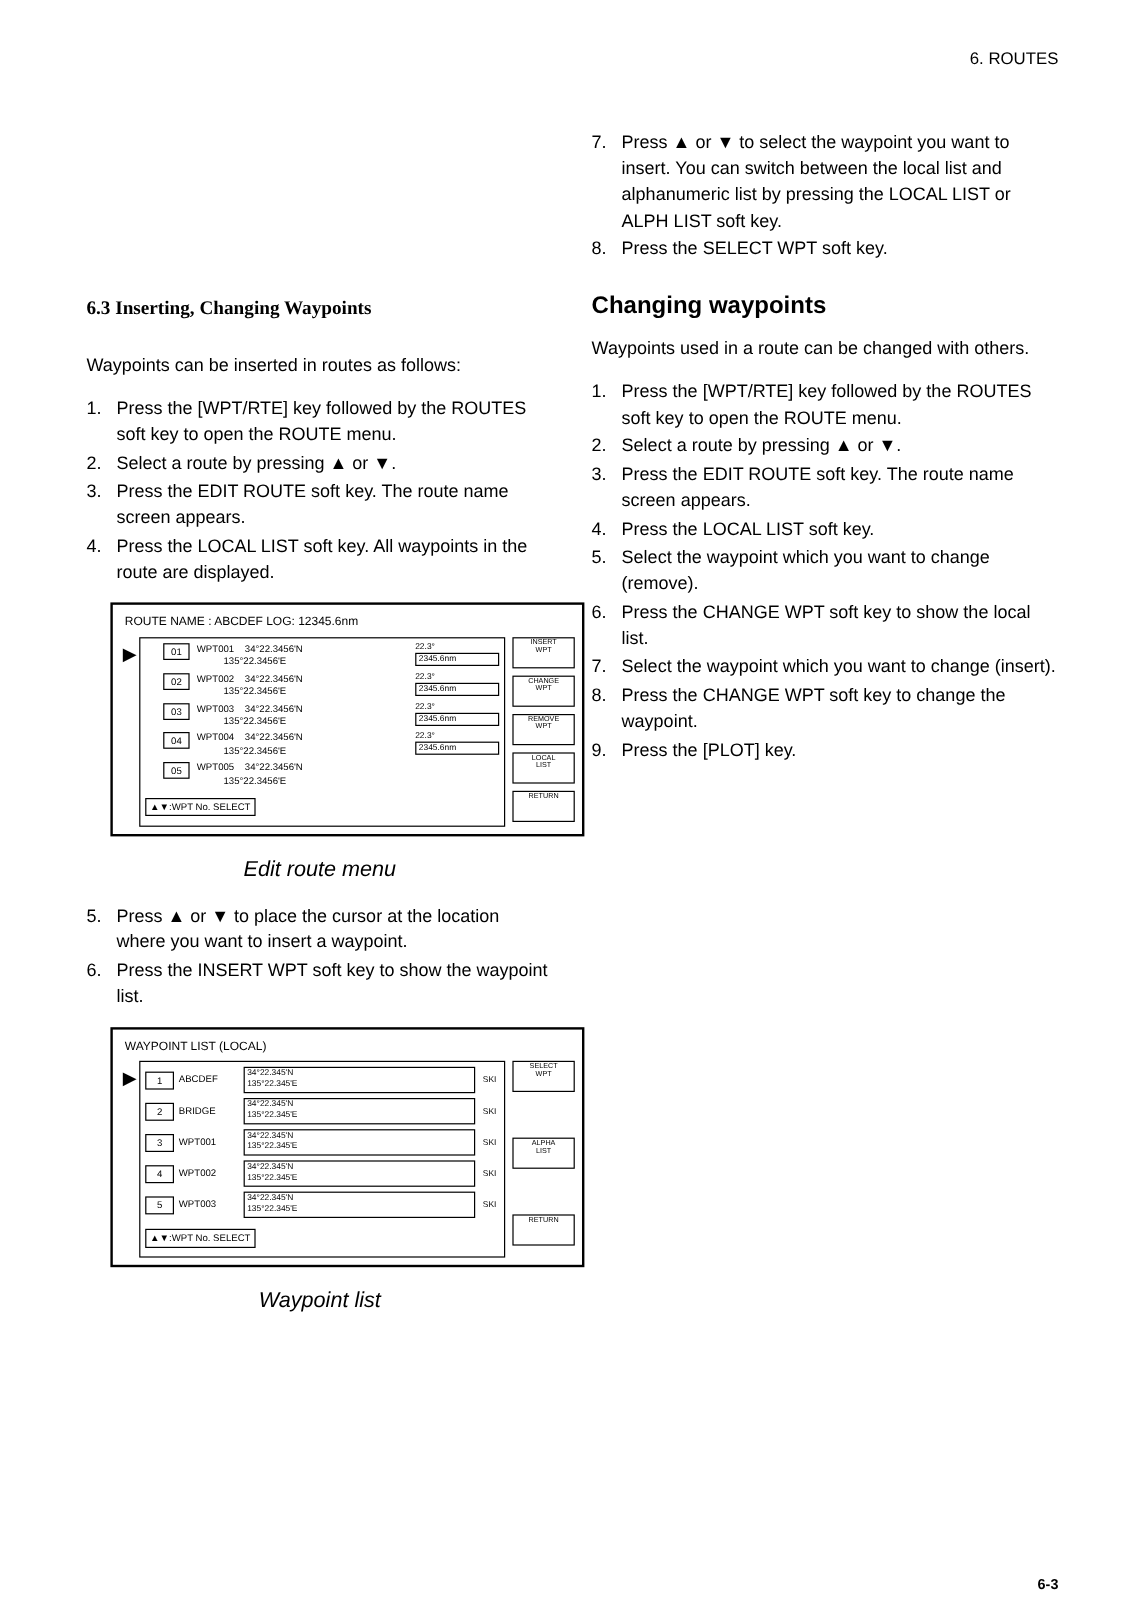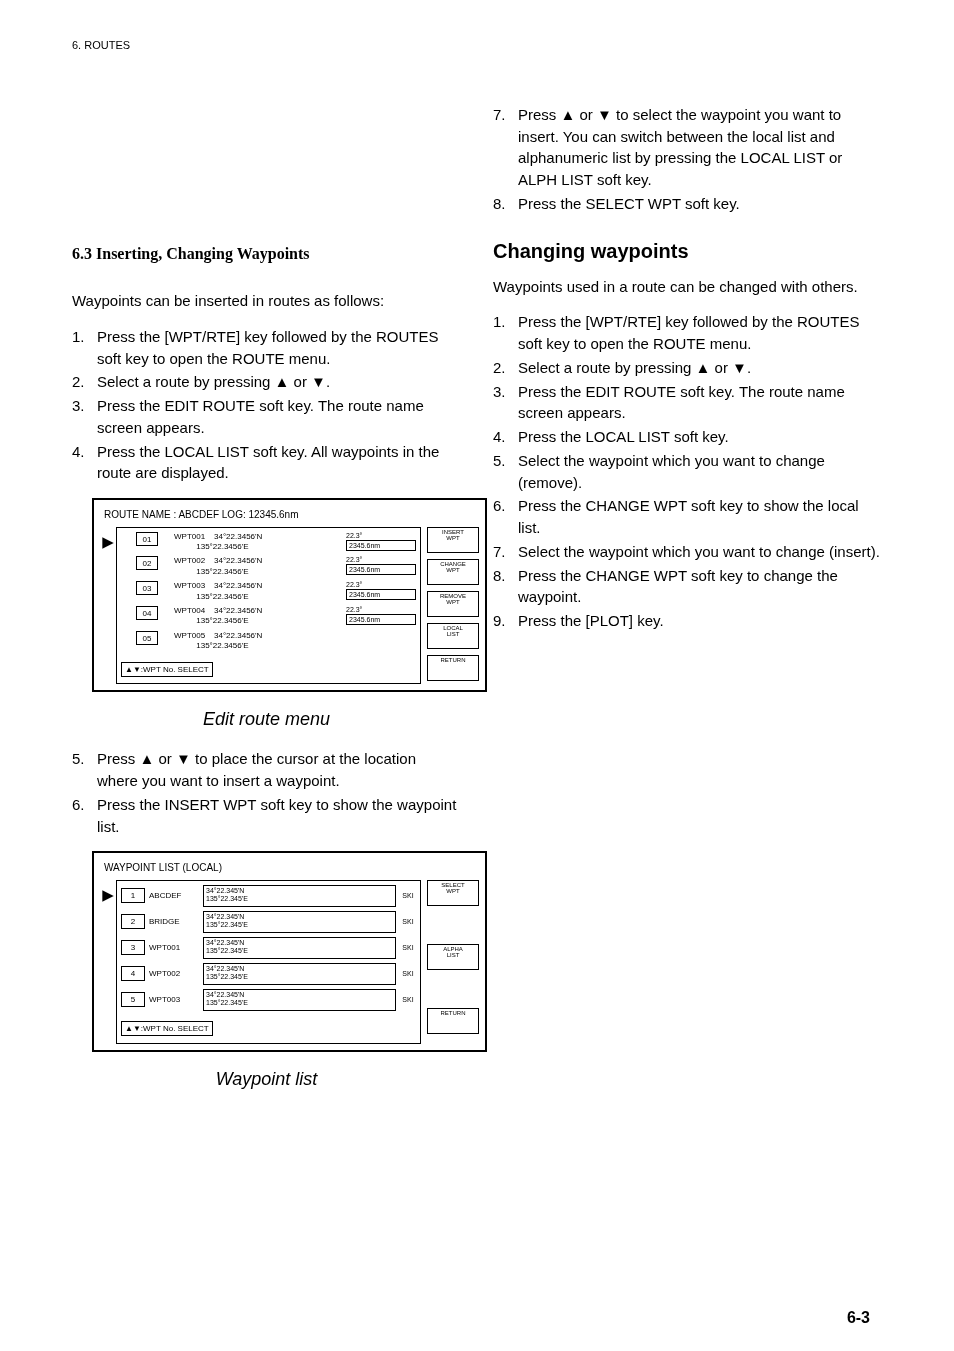--- a/index.html
+++ b/index.html
@@ -8,22 +8,22 @@
     font-size: 15px;
     line-height: 1.45;
     color: #000;
     background: #fff;
     width: 954px;
     height: 1351px;
     padding: 38px 72px 40px 72px;
     position: relative;
   }
   .header-right {
-    text-align: left;
-    font-size: 11px;
+    text-align: right;
+    font-size: 14px;
     margin-bottom: 50px;
   }
   .columns {
     display: flex;
     gap: 32px;
   }
   .col {
     flex: 1;
     min-width: 0;
   }
@@ -108,21 +108,21 @@
     right: 2px;
     font-size: 6px;
     line-height: 1.05;
     text-align: center;
     white-space: pre-line;
   }
   
   .route-entry {
     display: flex;
     align-items: flex-start;
-    gap: 16px;
+    gap: 6px;
     margin-bottom: 4px;
     padding-left: 15px;
   }
   .re-num {
     border: 1px solid #000;
     width: 22px;
     height: 14px;
     font-size: 8px;
     text-align: center;
     line-height: 13px;
@@ -193,23 +193,23 @@
   }
   .caption {
     font-style: italic;
     text-align: center;
     font-size: 18px;
     margin: 6px 0 16px 0;
   }
   .page-num {
     position: absolute;
     bottom: 22px;
-    right: 84px;
+    right: 72px;
     font-weight: bold;
-    font-size: 16px;
+    font-size: 12px;
   }
 </style>
 </head>
 <body>
 
 <div class="header-right">6. ROUTES</div>
 
 <div class="columns">
 
   <div class="col">

